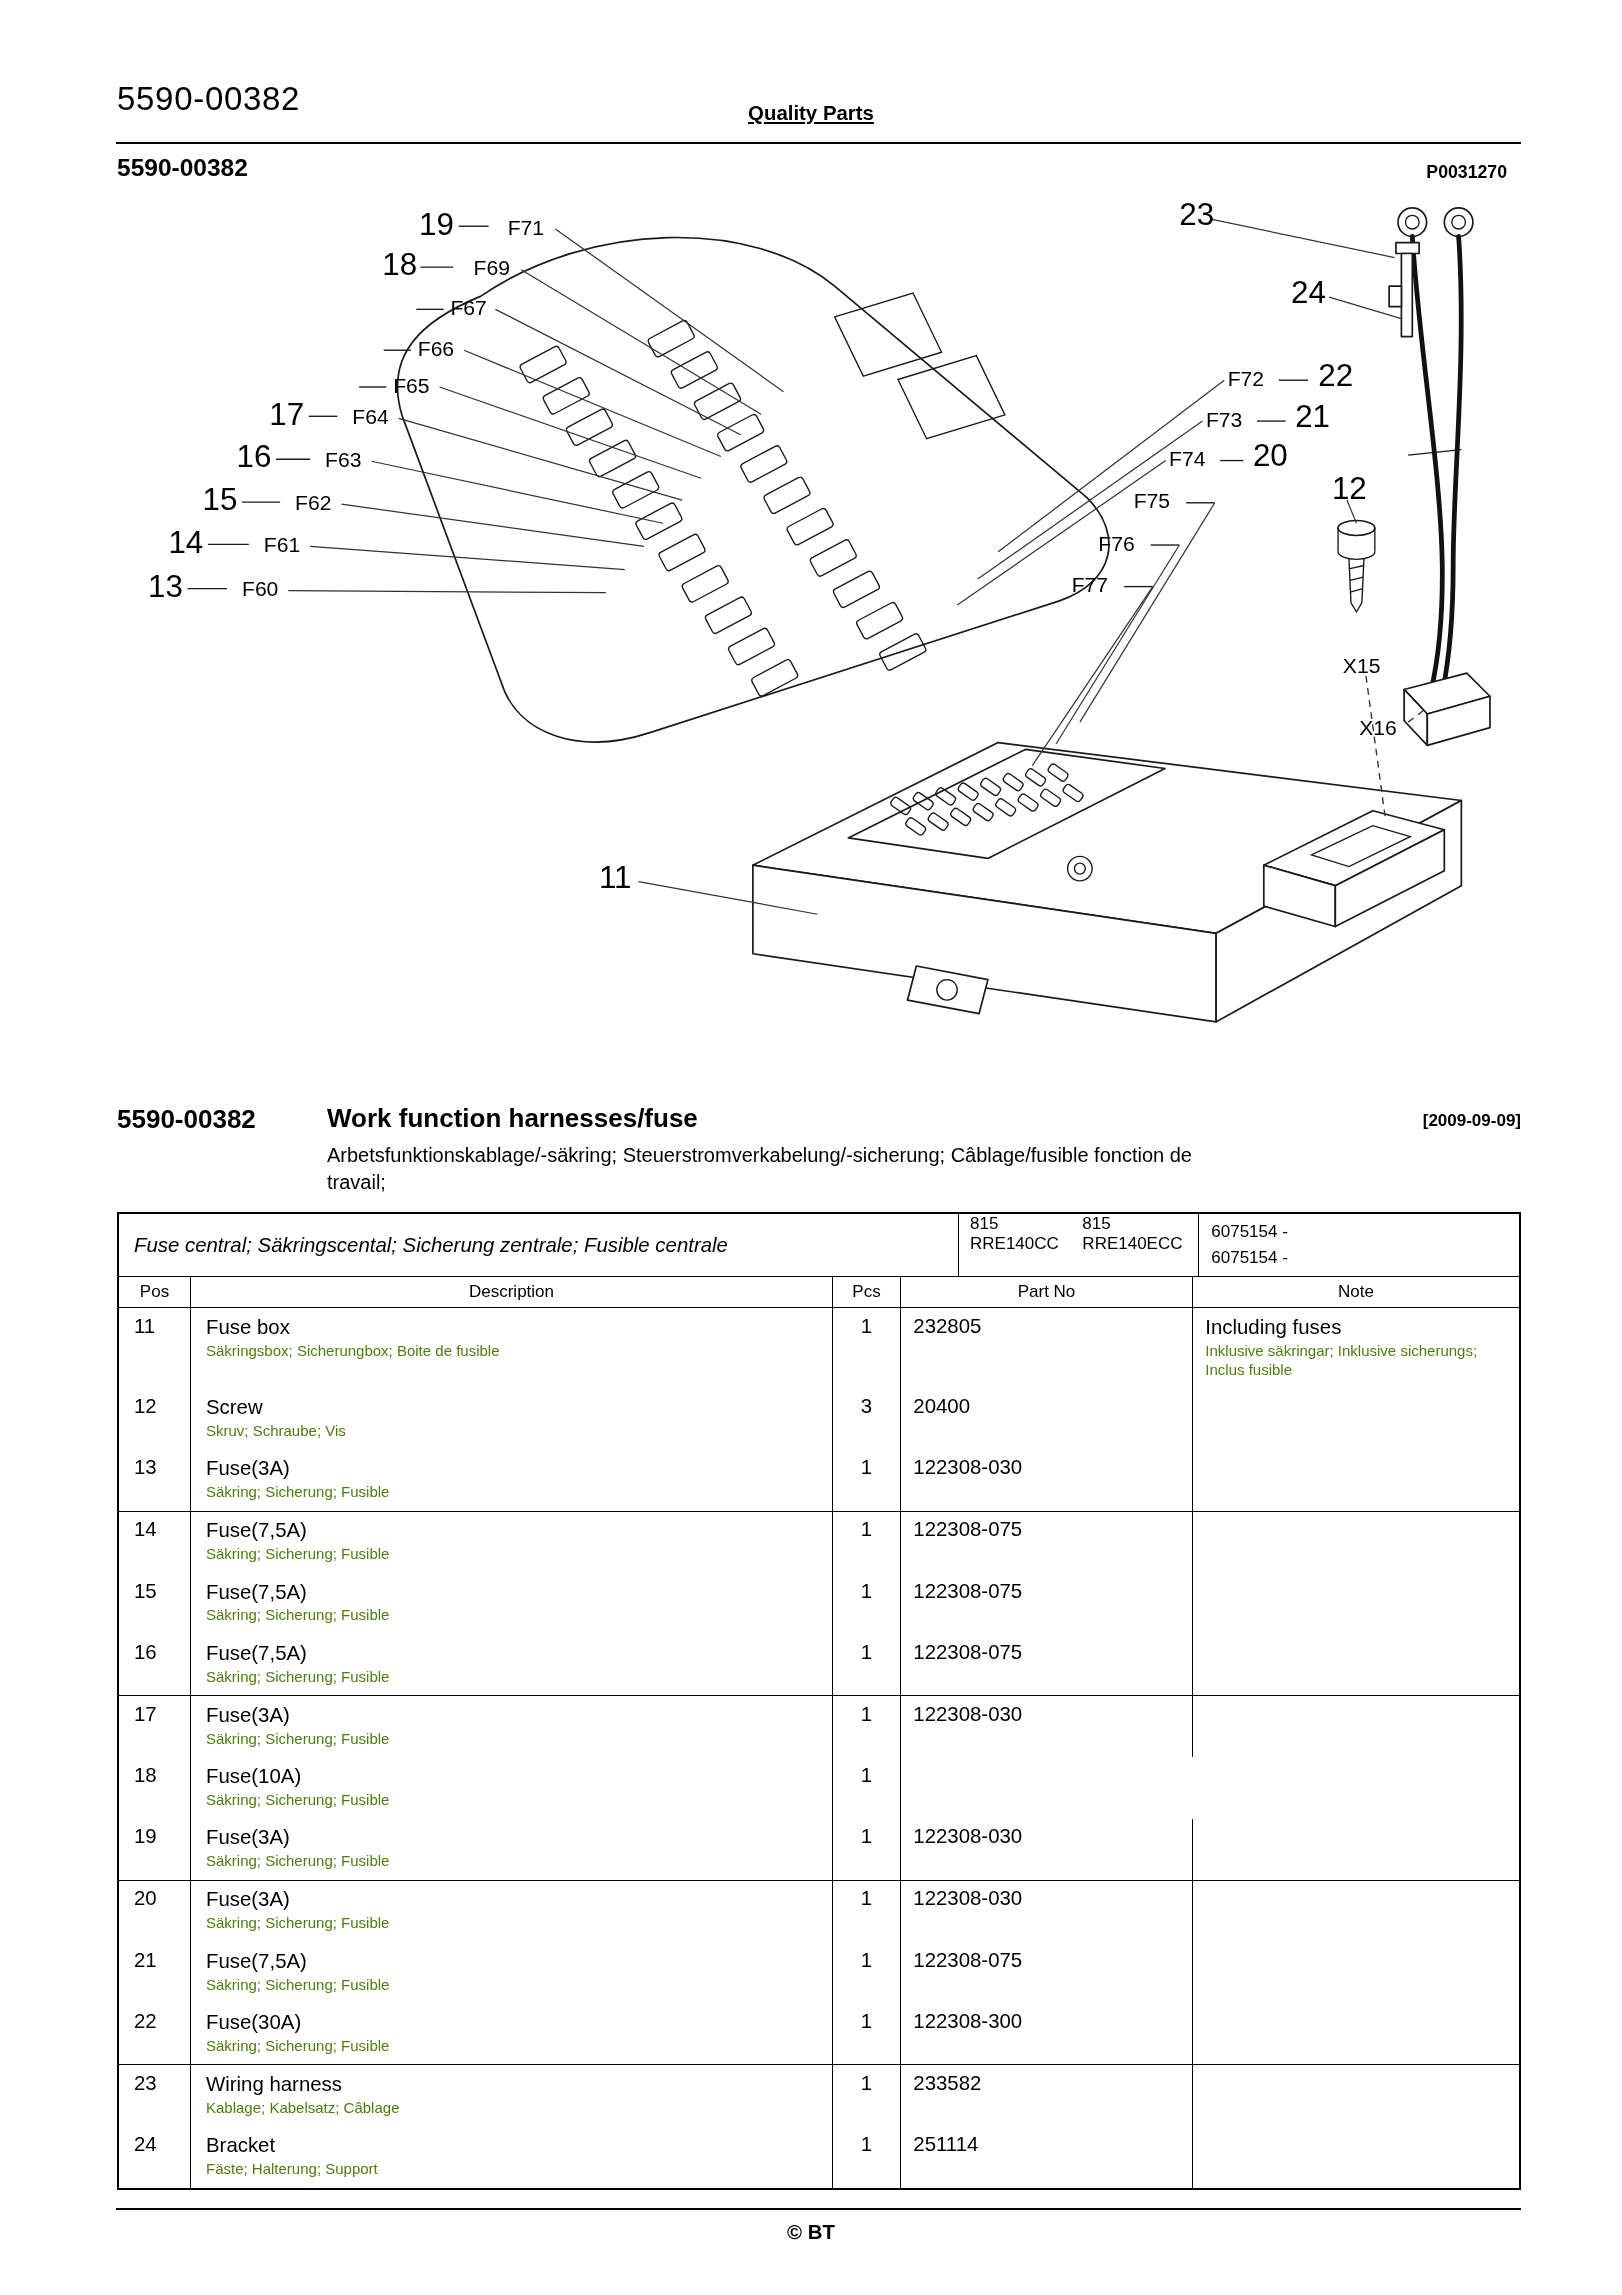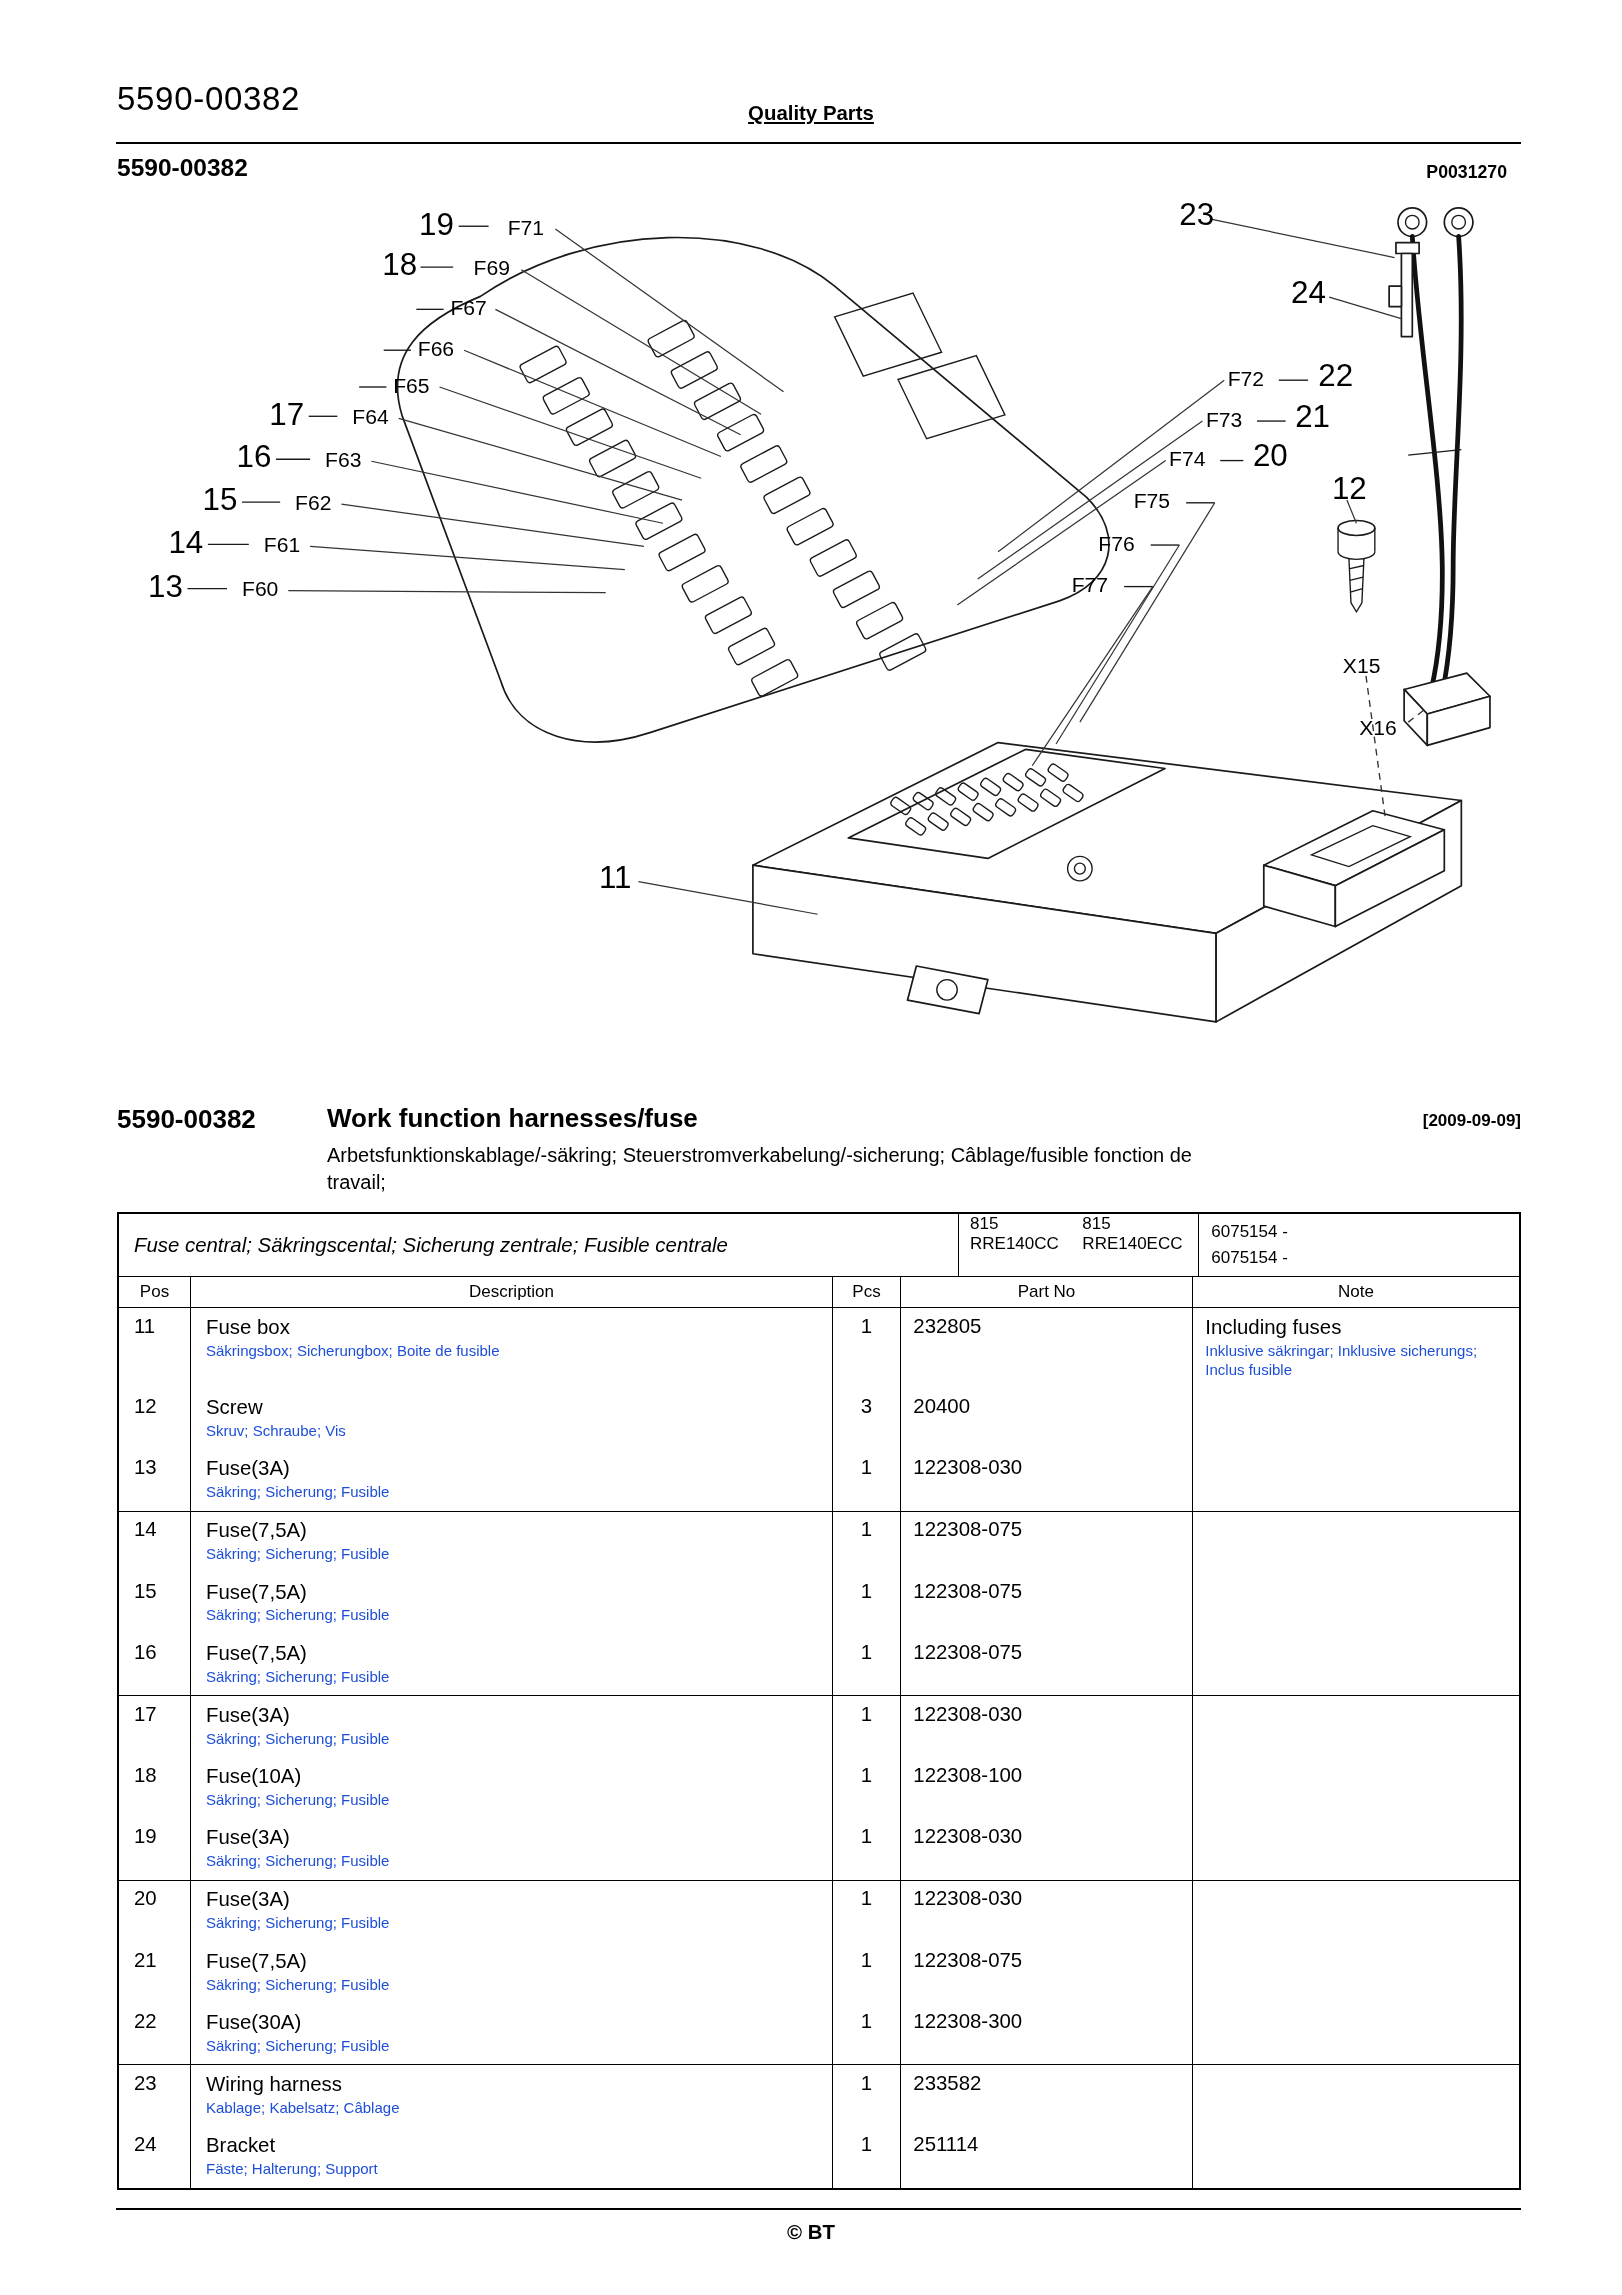--- a/index.html
+++ b/index.html
@@ -54,21 +54,21 @@
   .pt-group { border-bottom:1.4px solid #000; }
   .pt-group:last-child { border-bottom:none; }
   .pt-row { display:flex; align-items:stretch; }
   .cell { padding-top:6.8px; padding-bottom:9.5px; }
   .c-pos  { width:72px; border-right:1.4px solid #000; font-size:20.4px; padding-left:15px; }
   .c-desc { width:642px; border-right:1.4px solid #000; padding-left:15px; padding-right:11px; }
   .c-pcs  { width:68px; border-right:1.4px solid #000; font-size:20.4px; text-align:center; }
   .c-part { width:292px; border-right:1.4px solid #000; font-size:20.4px; padding-left:12.3px; }
   .c-note { flex:1; padding-left:12.3px; padding-right:13.6px; }
   .desc-main, .note-main { font-size:20.4px; line-height:24.5px; }
-  .desc-sub,  .note-sub  { font-size:15px; line-height:19px; margin-top:1.4px; color:#1d4ed8; }
+  .desc-sub,  .note-sub  { font-size:15px; line-height:19px; margin-top:1.4px; color:#4d7c0f; }
 
   
   #ft-rule { left:116px; right:101px; top:2208px; border-top:2px solid #000; }
   #ft-txt  { left:0; width:1622px; top:2221px; text-align:center; font-size:20.4px; font-weight:700; }
 </style>
 </head>
 <body>
 
 <div class="abs" id="hdr-num">5590-00382</div>
 <div class="abs" id="hdr-qp">Quality Parts</div>
@@ -379,21 +379,20 @@
             <div class="note-sub"></div>
           </div>
         </div>
         <div class="pt-row">
           <div class="cell c-pos">18</div>
           <div class="cell c-desc">
             <div class="desc-main">Fuse(10A)</div>
             <div class="desc-sub">Säkring; Sicherung; Fusible</div>
           </div>
           <div class="cell c-pcs">1</div>
-          <div class="cell c-part">122308-100</div>
           <div class="cell c-note">
             <div class="note-main"></div>
             <div class="note-sub"></div>
           </div>
         </div>
         <div class="pt-row">
           <div class="cell c-pos">19</div>
           <div class="cell c-desc">
             <div class="desc-main">Fuse(3A)</div>
             <div class="desc-sub">Säkring; Sicherung; Fusible</div>

